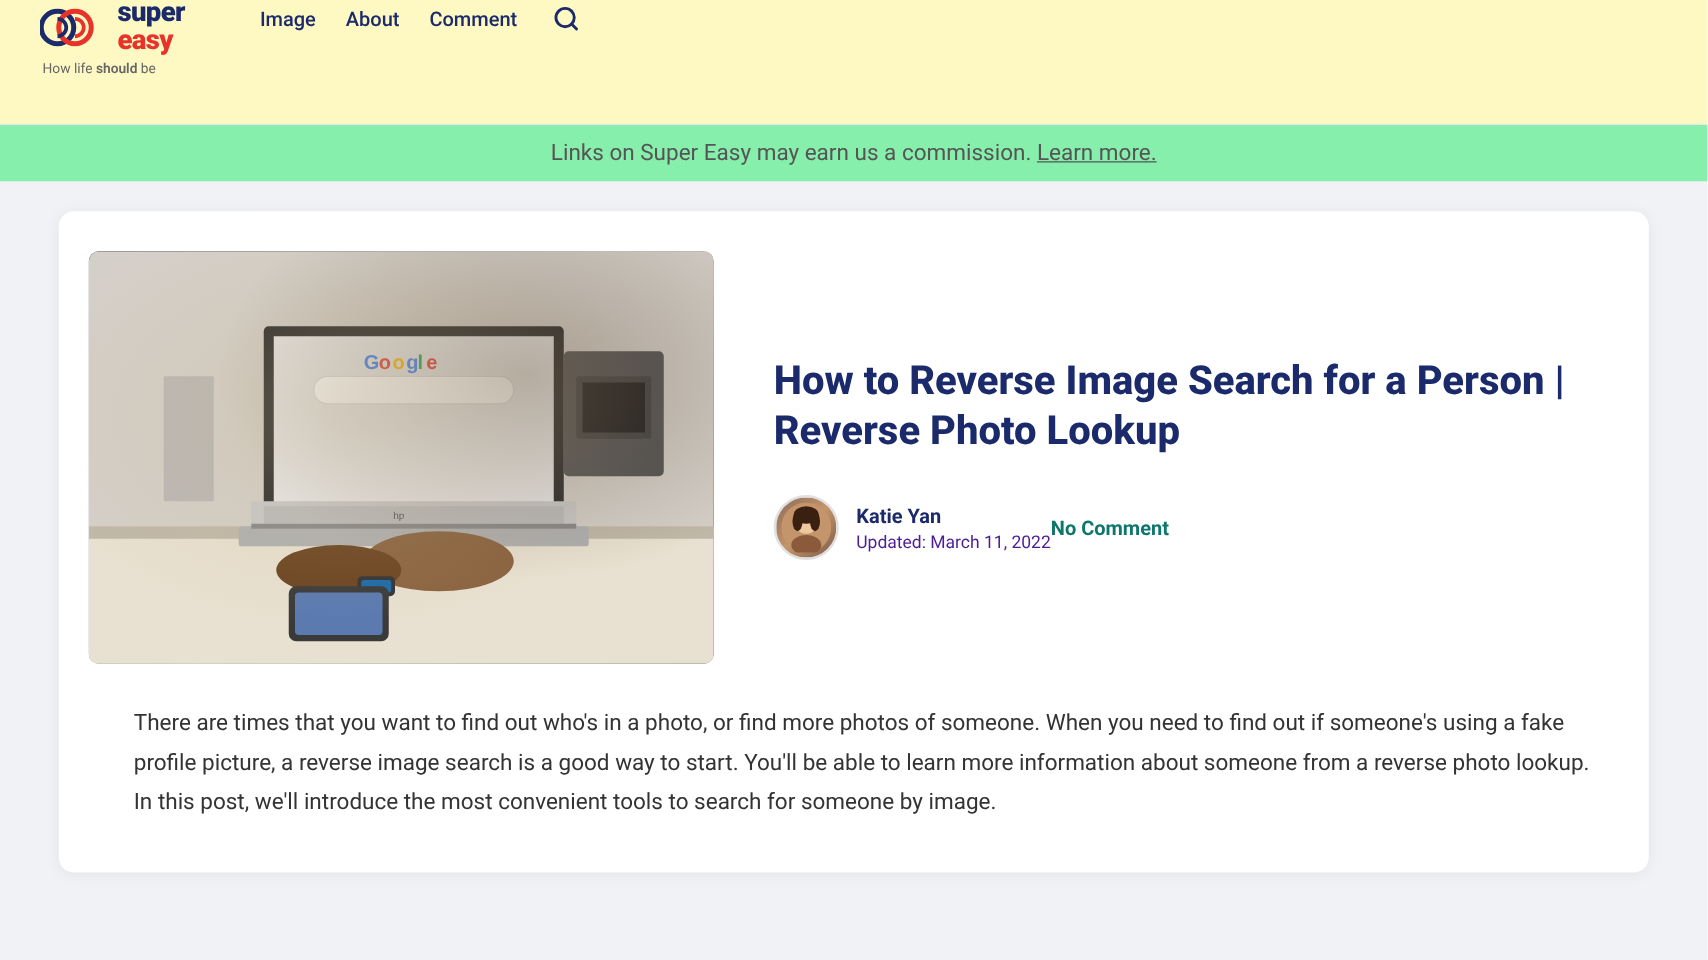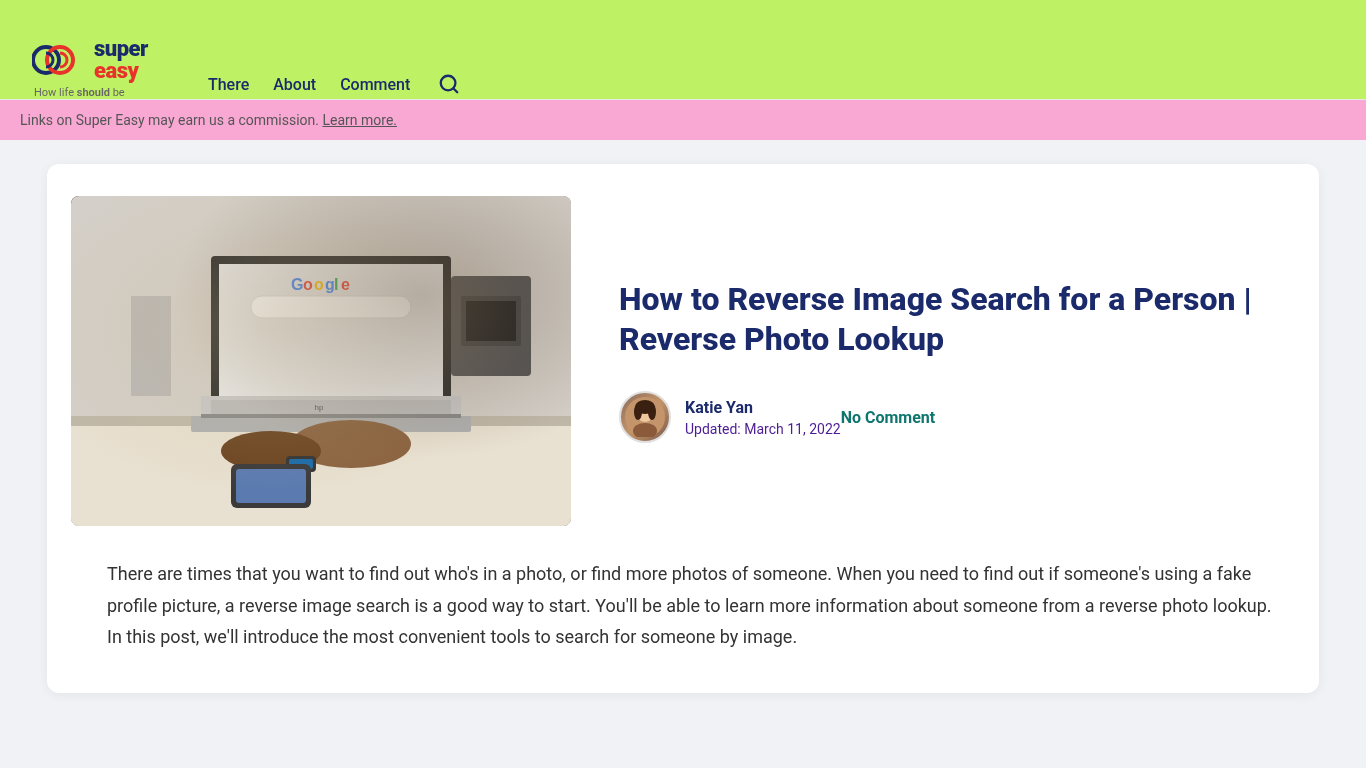--- a/index.html
+++ b/index.html
@@ -4,24 +4,24 @@
   <style>
     * { margin: 0; padding: 0; box-sizing: border-box; }
     body {
       font-family: -apple-system, BlinkMacSystemFont, 'Segoe UI', Roboto, Arial, sans-serif;
       background: #f0f2f5;
       color: #1a1a2e;
     }
 
     
     header {
-      background: #bef264;
+      background: #fef9c3;
       border-bottom: 1px solid #e8e8e8;
       display: flex;
-      align-items: flex-end;
+      align-items: flex-start;
       padding: 0 32px;
       height: 100px;
       position: relative;
     }
 
     .logo-area {
       display: flex;
       flex-direction: column;
       align-items: flex-start;
       margin-right: 60px;
@@ -111,23 +111,24 @@
       border: none;
       cursor: pointer;
       display: flex;
       align-items: center;
       justify-content: center;
       padding: 4px;
     }
 
     
     .affiliate-banner {
-      background: #f9a8d4;
+      background: #86efac;
+      text-align: center;
       padding: 12px 20px;
-      font-size: 14px;
+      font-size: 18px;
       color: #555;
     }
 
     .affiliate-banner a {
       color: #555;
       text-decoration: underline;
     }
 
     
     main {
@@ -276,21 +277,21 @@
       <div class="logo-text-block">
         <span class="logo-super">super</span>
         <span class="logo-easy">easy</span>
       </div>
     </div>
     <span class="logo-tagline">How life <em>should</em> be</span>
   </a>
 
 
   <nav class="right-nav">
-    <a href="#">There</a>
+    <a href="#">Image</a>
     <a href="#">About</a>
     <a href="#">Comment</a>
     <button class="search-icon-btn">
       <svg xmlns="http://www.w3.org/2000/svg" width="22" height="22" viewBox="0 0 24 24" fill="none" stroke="#1b2a6b" stroke-width="2.5" stroke-linecap="round" stroke-linejoin="round">
         <circle cx="11" cy="11" r="8"></circle>
         <line x1="21" y1="21" x2="16.65" y2="16.65"></line>
       </svg>
     </button>
   </nav>
 </header>

